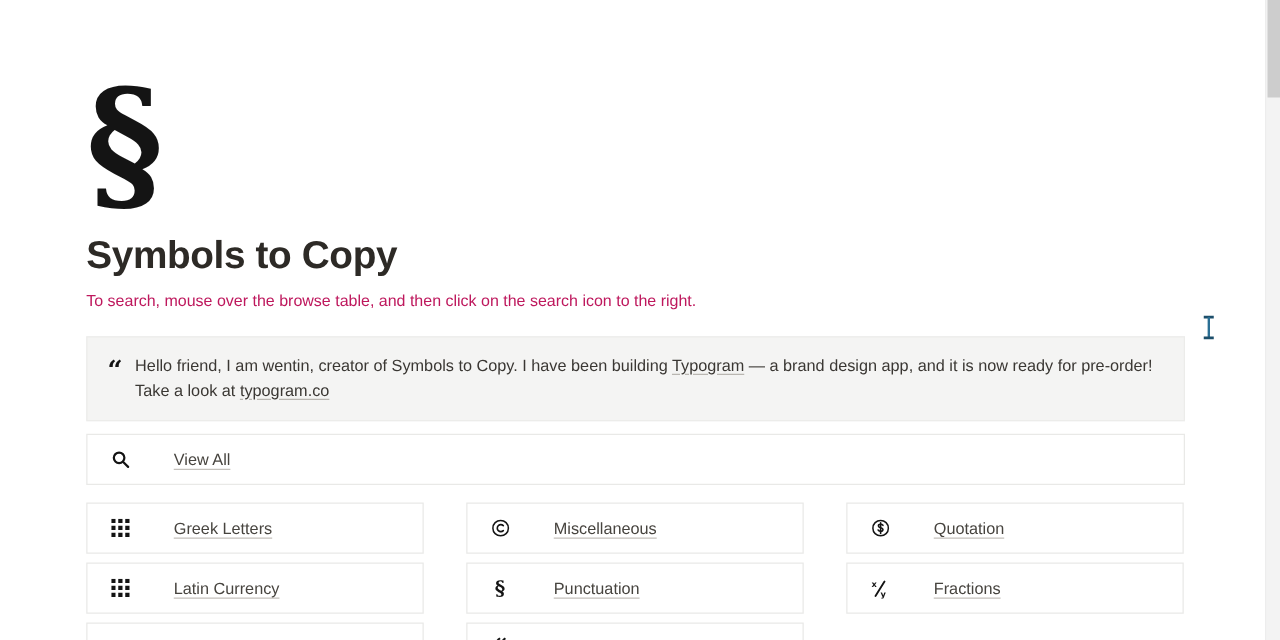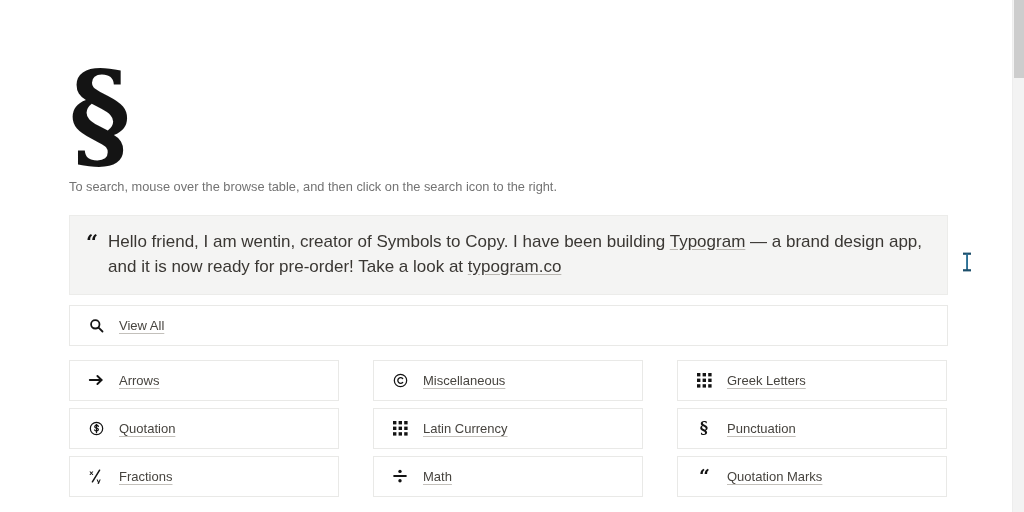--- a/index.html
+++ b/index.html
@@ -54,21 +54,21 @@
     letter-spacing: -0.3px;
     color: #2d2a26;
     line-height: 1.1;
   }
 
   .subtitle {
     margin: 0;
     padding-top: 11px;
     font-size: 12.8px;
     font-weight: 400;
-    color: #737373;
+    color: #be185d;
     line-height: 1.4;
   }
 
   
   .quote-block {
     margin-top: 19px;
     background: #f4f4f3;
     border: 1px solid #ececea;
     padding: 13px 16px 14px 16px;
     display: flex;
@@ -81,21 +81,21 @@
     font-family: "DejaVu Serif", serif;
     font-size: 21px;
     font-weight: 700;
     line-height: 1;
     color: #141414;
     padding-top: 2px;
     flex: 0 0 auto;
     letter-spacing: -1px;
   }
   .quote-text {
-    font-size: 17px;
+    font-size: 13px;
     line-height: 1.5;
     color: #3a3733;
     flex: 1 1 auto;
   }
   .quote-text a,
   .inline-link {
     color: #3a3733;
     text-decoration: underline;
     text-decoration-color: #b9b6b1;
     text-underline-offset: 2px;
@@ -114,20 +114,21 @@
     gap: 14px;
     cursor: pointer;
   }
   .card .label {
     font-size: 13px;
     color: #47443f;
     text-decoration: underline;
     text-decoration-color: #c3c0bb;
     text-underline-offset: 3px;
     line-height: 1;
+    margin-left: 20px;
   }
   .card .icon {
     flex: 0 0 18px;
     width: 18px;
     height: 18px;
     display: flex;
     align-items: center;
     justify-content: center;
     color: #141414;
   }
@@ -182,20 +183,21 @@
 </style>
 </head>
 <body>
 
 <div class="viewport">
 
   <div class="page">
 
     <div class="logo">§</div>
 
+    <h1 class="page-title">Symbols to Copy</h1>
     <p class="subtitle">To search, mouse over the browse table, and then click on the search icon to the right.</p>
 
     <div class="quote-block">
       <span class="quote-mark">“</span>
       <div class="quote-text">
         <span>Hello friend, I am wentin, creator of Symbols to Copy. I have been building </span><a class="inline-link">Typogram</a><span> — a brand design app, and it is now ready for pre-order! Take a look at </span><a class="inline-link">typogram.co</a>
       </div>
     </div>
 
     <div class="view-all-row">
@@ -205,39 +207,20 @@
             <circle cx="6.7" cy="6.7" r="4.5"></circle>
             <line x1="10.2" y1="10.2" x2="14.4" y2="14.4" stroke-linecap="round"></line>
           </svg>
         </span>
         <span class="label">View All</span>
       </div>
     </div>
 
     <div class="grid">
 
-      <div class="card">
-        <span class="icon">
-          <svg width="16" height="16" viewBox="0 0 16 16" fill="none" stroke="#141414" stroke-width="1.9" stroke-linecap="round" stroke-linejoin="round">
-            <line x1="1.8" y1="8" x2="13.4" y2="8"></line>
-            <polyline points="9.4,4 13.6,8 9.4,12"></polyline>
-          </svg>
-        </span>
-        <span class="label">Arrows</span>
-      </div>
-
-      <div class="card">
-        <span class="icon">
-          <svg width="15" height="15" viewBox="0 0 16 16" fill="none" stroke="#141414" stroke-width="1.3">
-            <circle cx="8" cy="8" r="6.6"></circle>
-            <path d="M10.3 5.9a3 3 0 1 0 0 4.2" stroke-width="1.4" stroke-linecap="round"></path>
-          </svg>
-        </span>
-        <span class="label">Miscellaneous</span>
-      </div>
 
       <div class="card">
         <span class="icon">
           <svg width="15" height="15" viewBox="0 0 15 15" fill="#141414">
             <rect x="0" y="0" width="3.4" height="3.4"></rect>
               <rect x="5.6" y="0" width="3.4" height="3.4"></rect>
               <rect x="11.2" y="0" width="3.4" height="3.4"></rect>
             <rect x="0" y="5.6" width="3.4" height="3.4"></rect>
               <rect x="5.6" y="5.6" width="3.4" height="3.4"></rect>
               <rect x="11.2" y="5.6" width="3.4" height="3.4"></rect>
@@ -246,20 +229,30 @@
               <rect x="11.2" y="11.2" width="3.4" height="3.4"></rect>
           </svg>
         </span>
         <span class="label">Greek Letters</span>
       </div>
 
       <div class="card">
         <span class="icon">
           <svg width="15" height="15" viewBox="0 0 16 16" fill="none" stroke="#141414" stroke-width="1.3">
             <circle cx="8" cy="8" r="6.6"></circle>
+            <path d="M10.3 5.9a3 3 0 1 0 0 4.2" stroke-width="1.4" stroke-linecap="round"></path>
+          </svg>
+        </span>
+        <span class="label">Miscellaneous</span>
+      </div>
+
+      <div class="card">
+        <span class="icon">
+          <svg width="15" height="15" viewBox="0 0 16 16" fill="none" stroke="#141414" stroke-width="1.3">
+            <circle cx="8" cy="8" r="6.6"></circle>
             <path d="M10 5.6c-.5-.6-1.2-.9-2-.9-1.1 0-1.9.6-1.9 1.4 0 2 3.9 1 3.9 3 0 .9-.9 1.5-2 1.5-.9 0-1.6-.3-2.1-1" stroke-width="1.35" stroke-linecap="round"></path>
             <line x1="8" y1="3.5" x2="8" y2="12.5" stroke-width="1.35" stroke-linecap="round"></line>
           </svg>
         </span>
         <span class="label">Quotation</span>
       </div>
 
       <div class="card">
         <span class="icon">
           <svg width="15" height="15" viewBox="0 0 15 15" fill="#141414">

